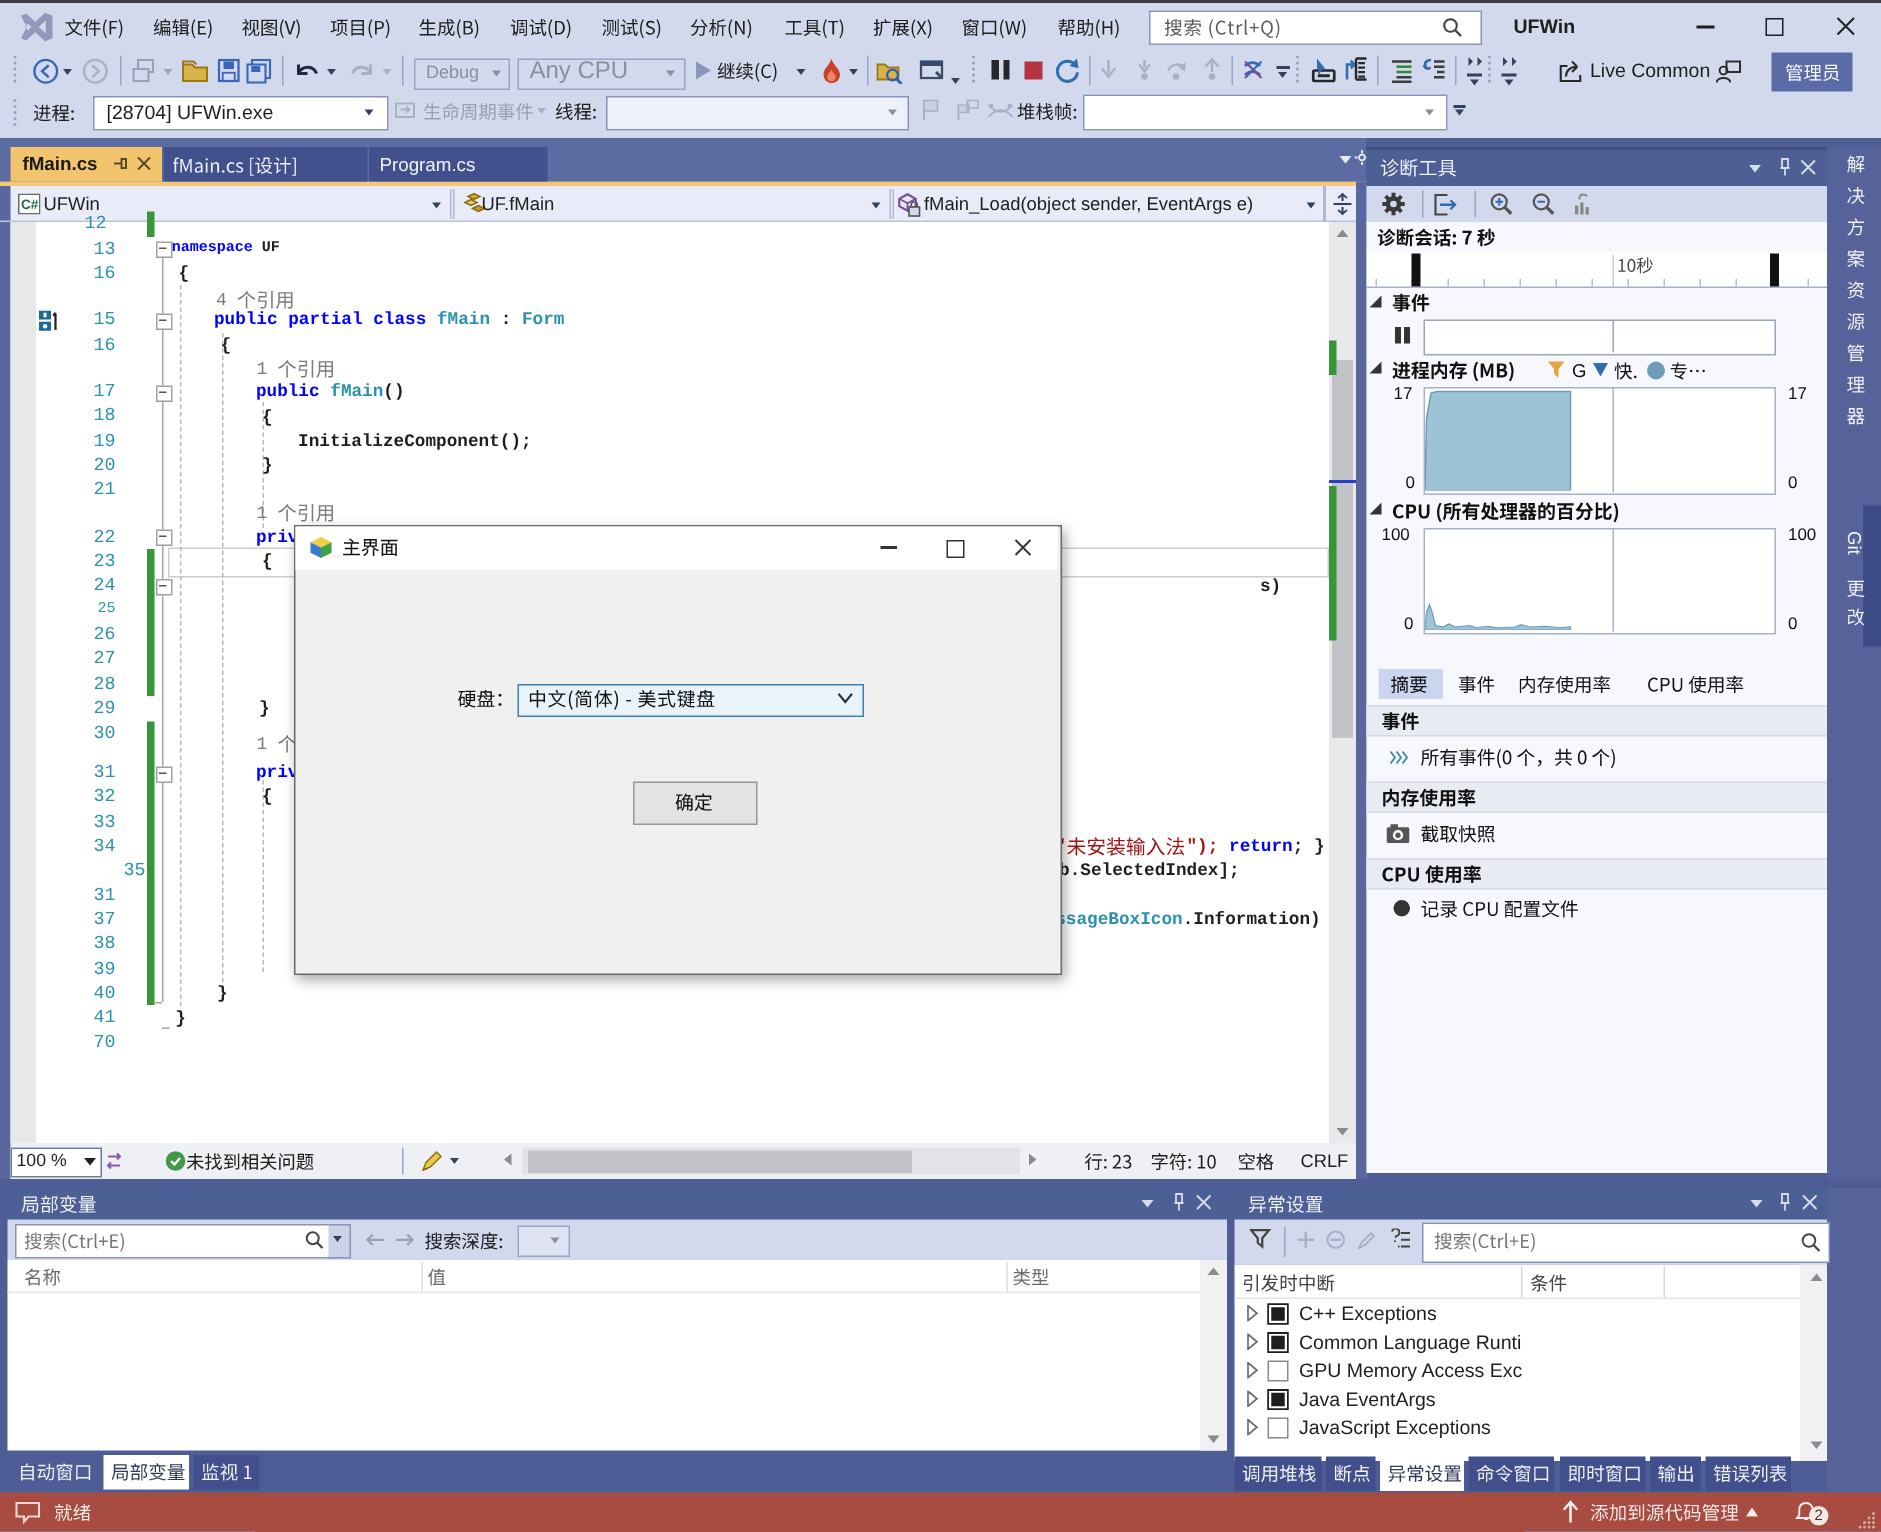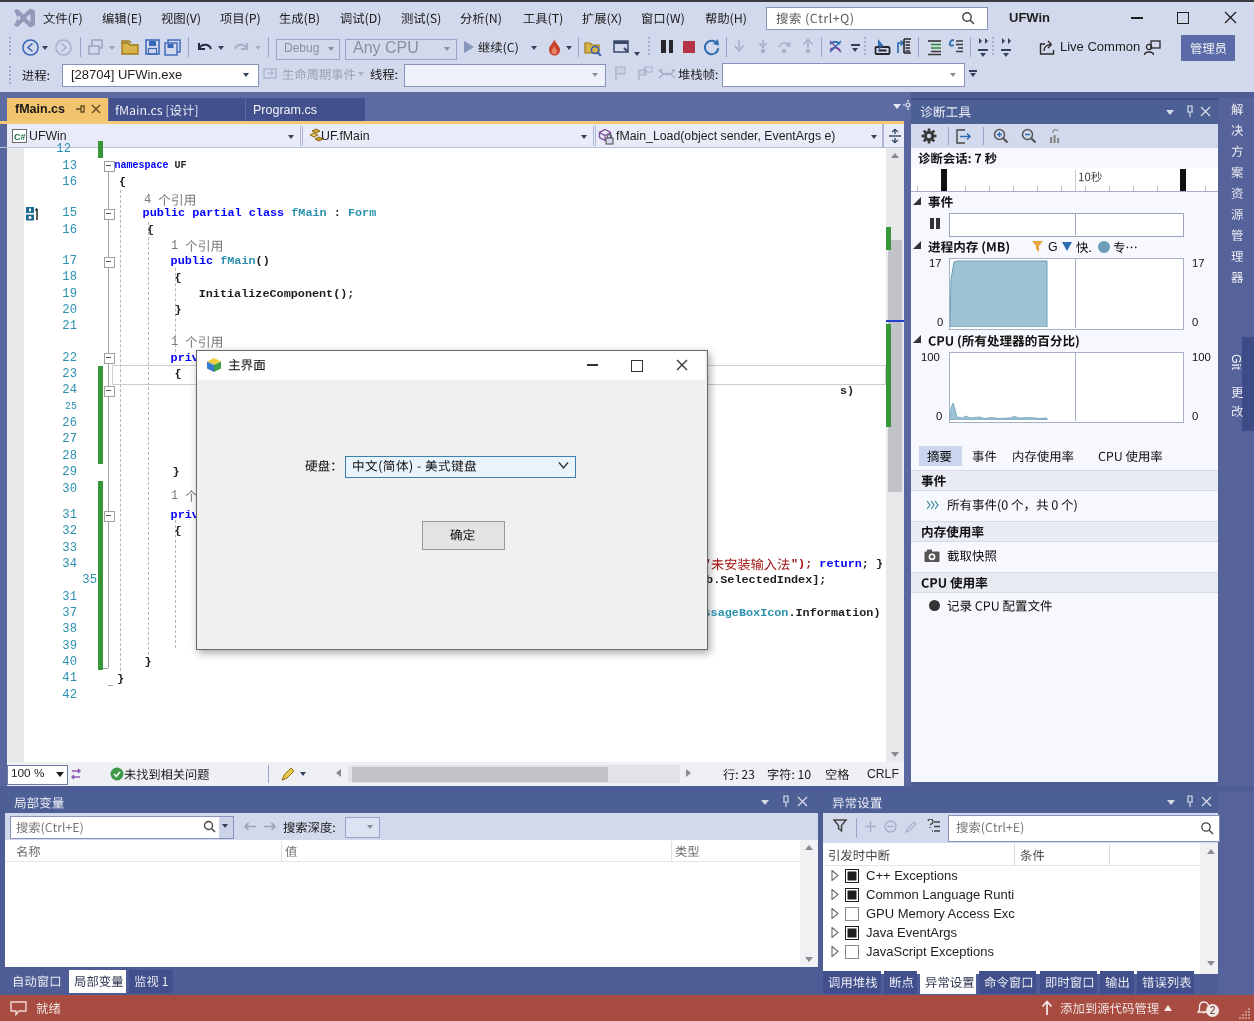--- a/index.html
+++ b/index.html
@@ -462,21 +462,21 @@
     <div style="position:absolute;left:62px;top:522.15px;font-family:'Liberation Mono',sans-serif;font-size:12.2px;color:#2b91af;font-weight:normal;line-height:18.3px;white-space:pre;width:15px;text-align:right;">32</div>
     <div style="position:absolute;left:62px;top:538.55px;font-family:'Liberation Mono',sans-serif;font-size:12.2px;color:#2b91af;font-weight:normal;line-height:18.3px;white-space:pre;width:15px;text-align:right;">33</div>
     <div style="position:absolute;left:62px;top:554.85px;font-family:'Liberation Mono',sans-serif;font-size:12.2px;color:#2b91af;font-weight:normal;line-height:18.3px;white-space:pre;width:15px;text-align:right;">34</div>
     <div style="position:absolute;left:62px;top:571.25px;font-family:'Liberation Mono',sans-serif;font-size:12.2px;color:#2b91af;font-weight:normal;line-height:18.3px;white-space:pre;width:15px;text-align:right;margin-left:20px;">35</div>
     <div style="position:absolute;left:62px;top:587.55px;font-family:'Liberation Mono',sans-serif;font-size:12.2px;color:#2b91af;font-weight:normal;line-height:18.3px;white-space:pre;width:15px;text-align:right;">31</div>
     <div style="position:absolute;left:62px;top:603.95px;font-family:'Liberation Mono',sans-serif;font-size:12.2px;color:#2b91af;font-weight:normal;line-height:18.3px;white-space:pre;width:15px;text-align:right;">37</div>
     <div style="position:absolute;left:62px;top:620.25px;font-family:'Liberation Mono',sans-serif;font-size:12.2px;color:#2b91af;font-weight:normal;line-height:18.3px;white-space:pre;width:15px;text-align:right;">38</div>
     <div style="position:absolute;left:62px;top:636.65px;font-family:'Liberation Mono',sans-serif;font-size:12.2px;color:#2b91af;font-weight:normal;line-height:18.3px;white-space:pre;width:15px;text-align:right;">39</div>
     <div style="position:absolute;left:62px;top:652.95px;font-family:'Liberation Mono',sans-serif;font-size:12.2px;color:#2b91af;font-weight:normal;line-height:18.3px;white-space:pre;width:15px;text-align:right;">40</div>
     <div style="position:absolute;left:62px;top:669.35px;font-family:'Liberation Mono',sans-serif;font-size:12.2px;color:#2b91af;font-weight:normal;line-height:18.3px;white-space:pre;width:15px;text-align:right;">41</div>
-    <div style="position:absolute;left:62px;top:685.65px;font-family:'Liberation Mono',sans-serif;font-size:12.2px;color:#2b91af;font-weight:normal;line-height:18.3px;white-space:pre;width:15px;text-align:right;">42</div>
+    <div style="position:absolute;left:62px;top:685.65px;font-family:'Liberation Mono',sans-serif;font-size:12.2px;color:#2b91af;font-weight:normal;line-height:18.3px;white-space:pre;width:15px;text-align:right;">70</div>
     <div style="position:absolute;left:107.5px;top:170px;width:1px;height:498px;background:#a5a5a5;"></div>
     <div style="position:absolute;left:103px;top:668.1px;width:5px;height:1px;background:#a5a5a5;"></div>
     <div style="position:absolute;left:108px;top:684.5px;width:5px;height:1px;background:#a5a5a5;"></div>
     <div style="position:absolute;left:103.5px;top:161.2px;width:9px;height:9px;border:1px solid #a0a0a0;background:#fff;"></div>
     <div style="position:absolute;left:105.5px;top:165.2px;width:5px;height:1px;background:#555;"></div>
     <div style="position:absolute;left:103.5px;top:208.9px;width:9px;height:9px;border:1px solid #a0a0a0;background:#fff;"></div>
     <div style="position:absolute;left:105.5px;top:212.9px;width:5px;height:1px;background:#555;"></div>
     <div style="position:absolute;left:103.5px;top:256.6px;width:9px;height:9px;border:1px solid #a0a0a0;background:#fff;"></div>
     <div style="position:absolute;left:105.5px;top:260.6px;width:5px;height:1px;background:#555;"></div>
     <div style="position:absolute;left:103.5px;top:353.4px;width:9px;height:9px;border:1px solid #a0a0a0;background:#fff;"></div>

